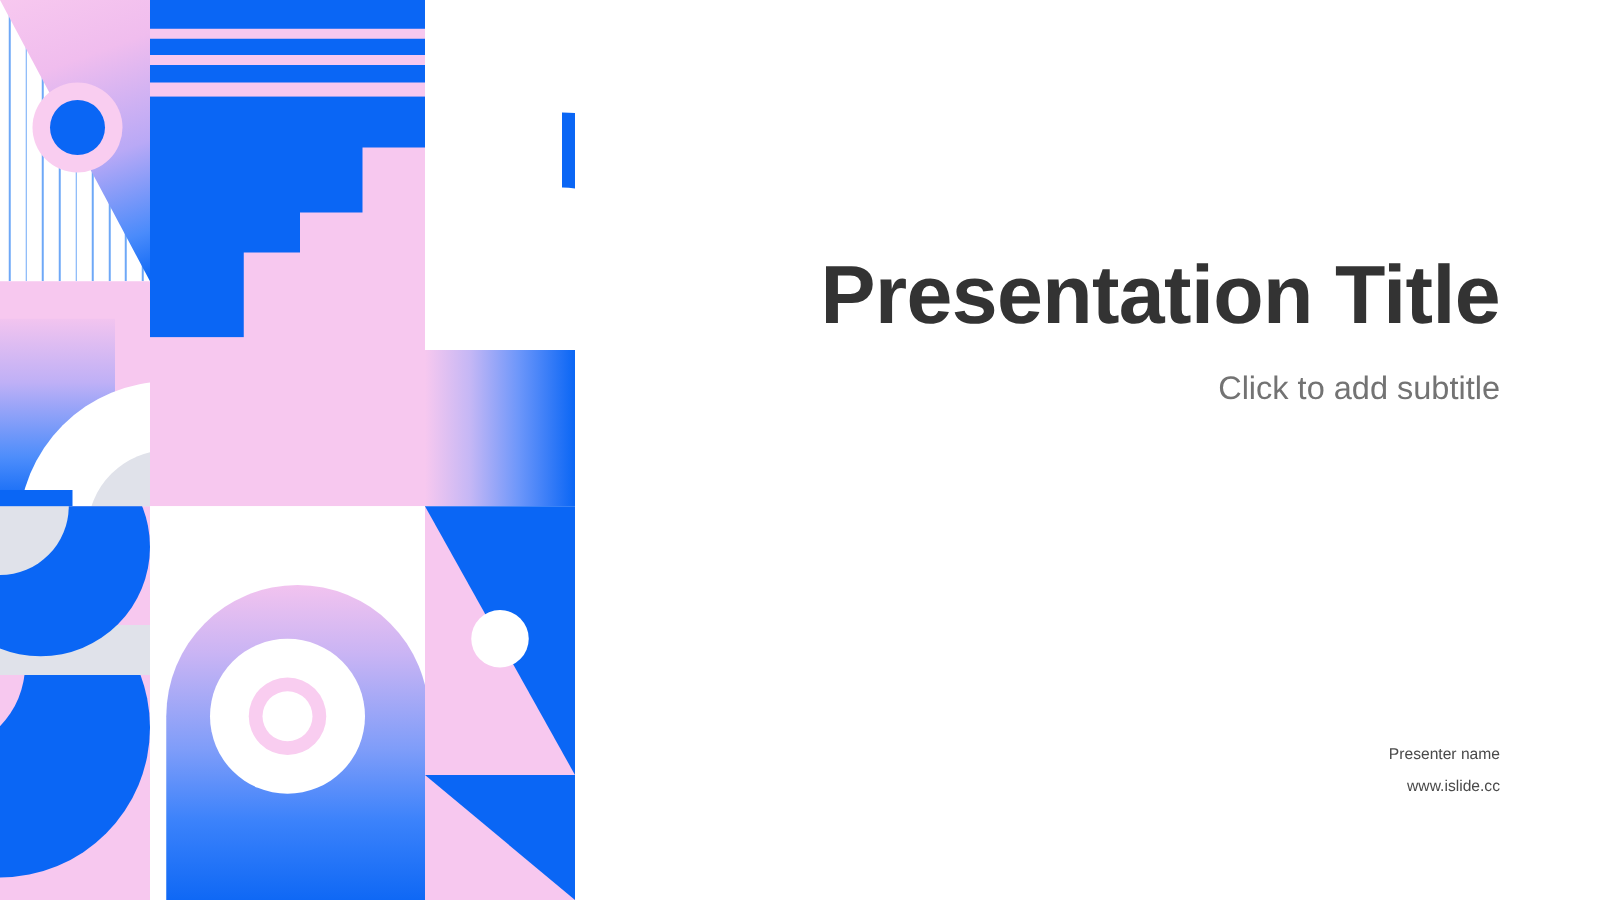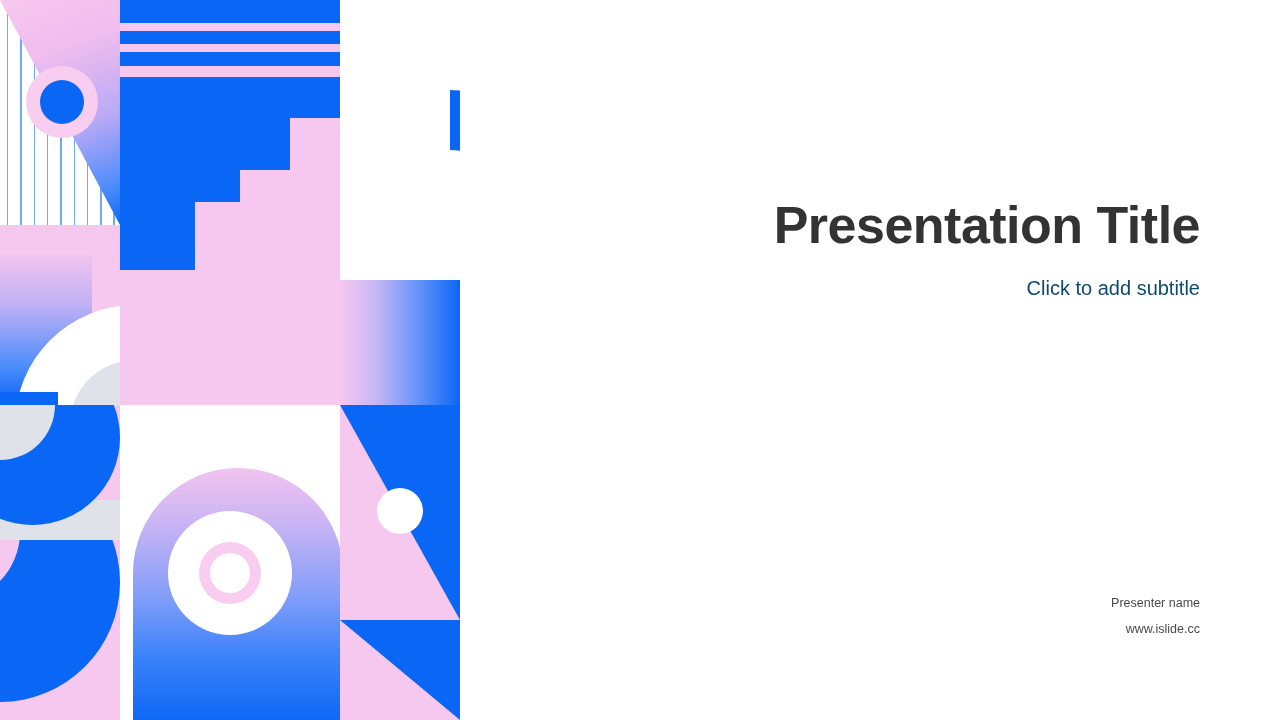--- a/index.html
+++ b/index.html
@@ -187,31 +187,31 @@
 
   
   #text-block {
     position: absolute;
     left: 620px; top: 190px;
     width: 580px;
     text-align: right;
   }
   #title {
     margin: 0;
-    font-size: 52px;
+    font-size: 66px;
     font-weight: bold;
     line-height: 1.38;
     color: #333333;
     letter-spacing: -0.5px;
   }
   #subtitle {
     margin: 14px 0 0 0;
-    font-size: 20px;
+    font-size: 26px;
     font-weight: normal;
-    color: #0c4a6e;
+    color: #737373;
     line-height: 1.2;
   }
   #footer-block {
     position: absolute;
     right: 80px; bottom: 78px;
     text-align: right;
     margin-top: 14px;
   }
   .footer-line {
     font-size: 12.5px;

